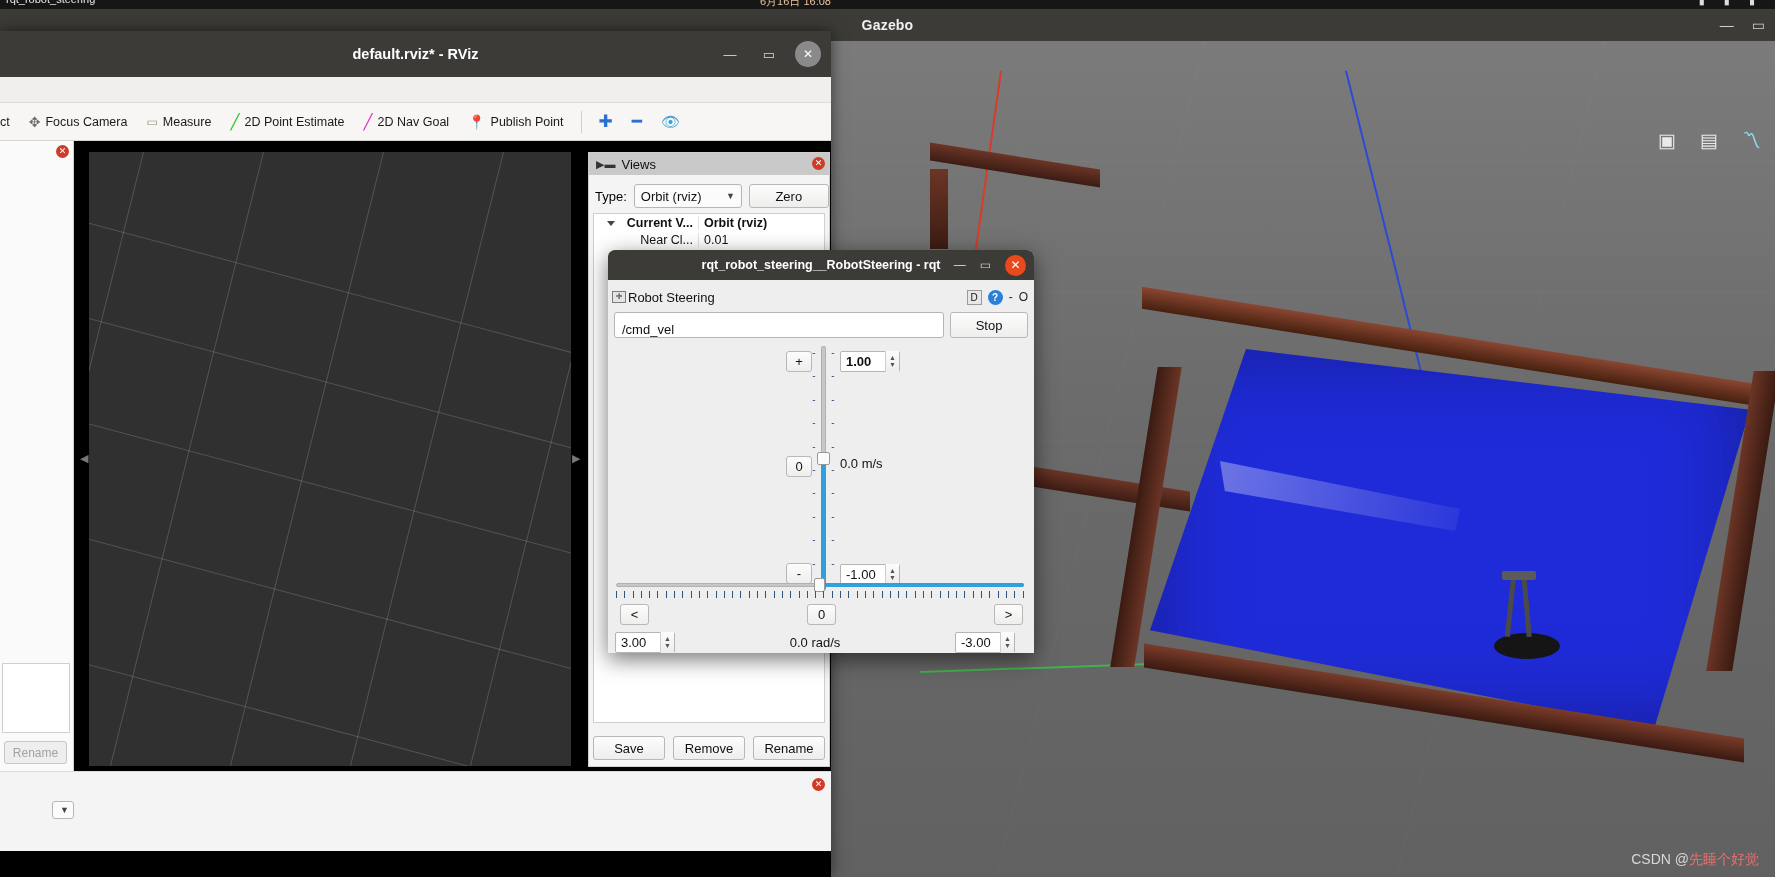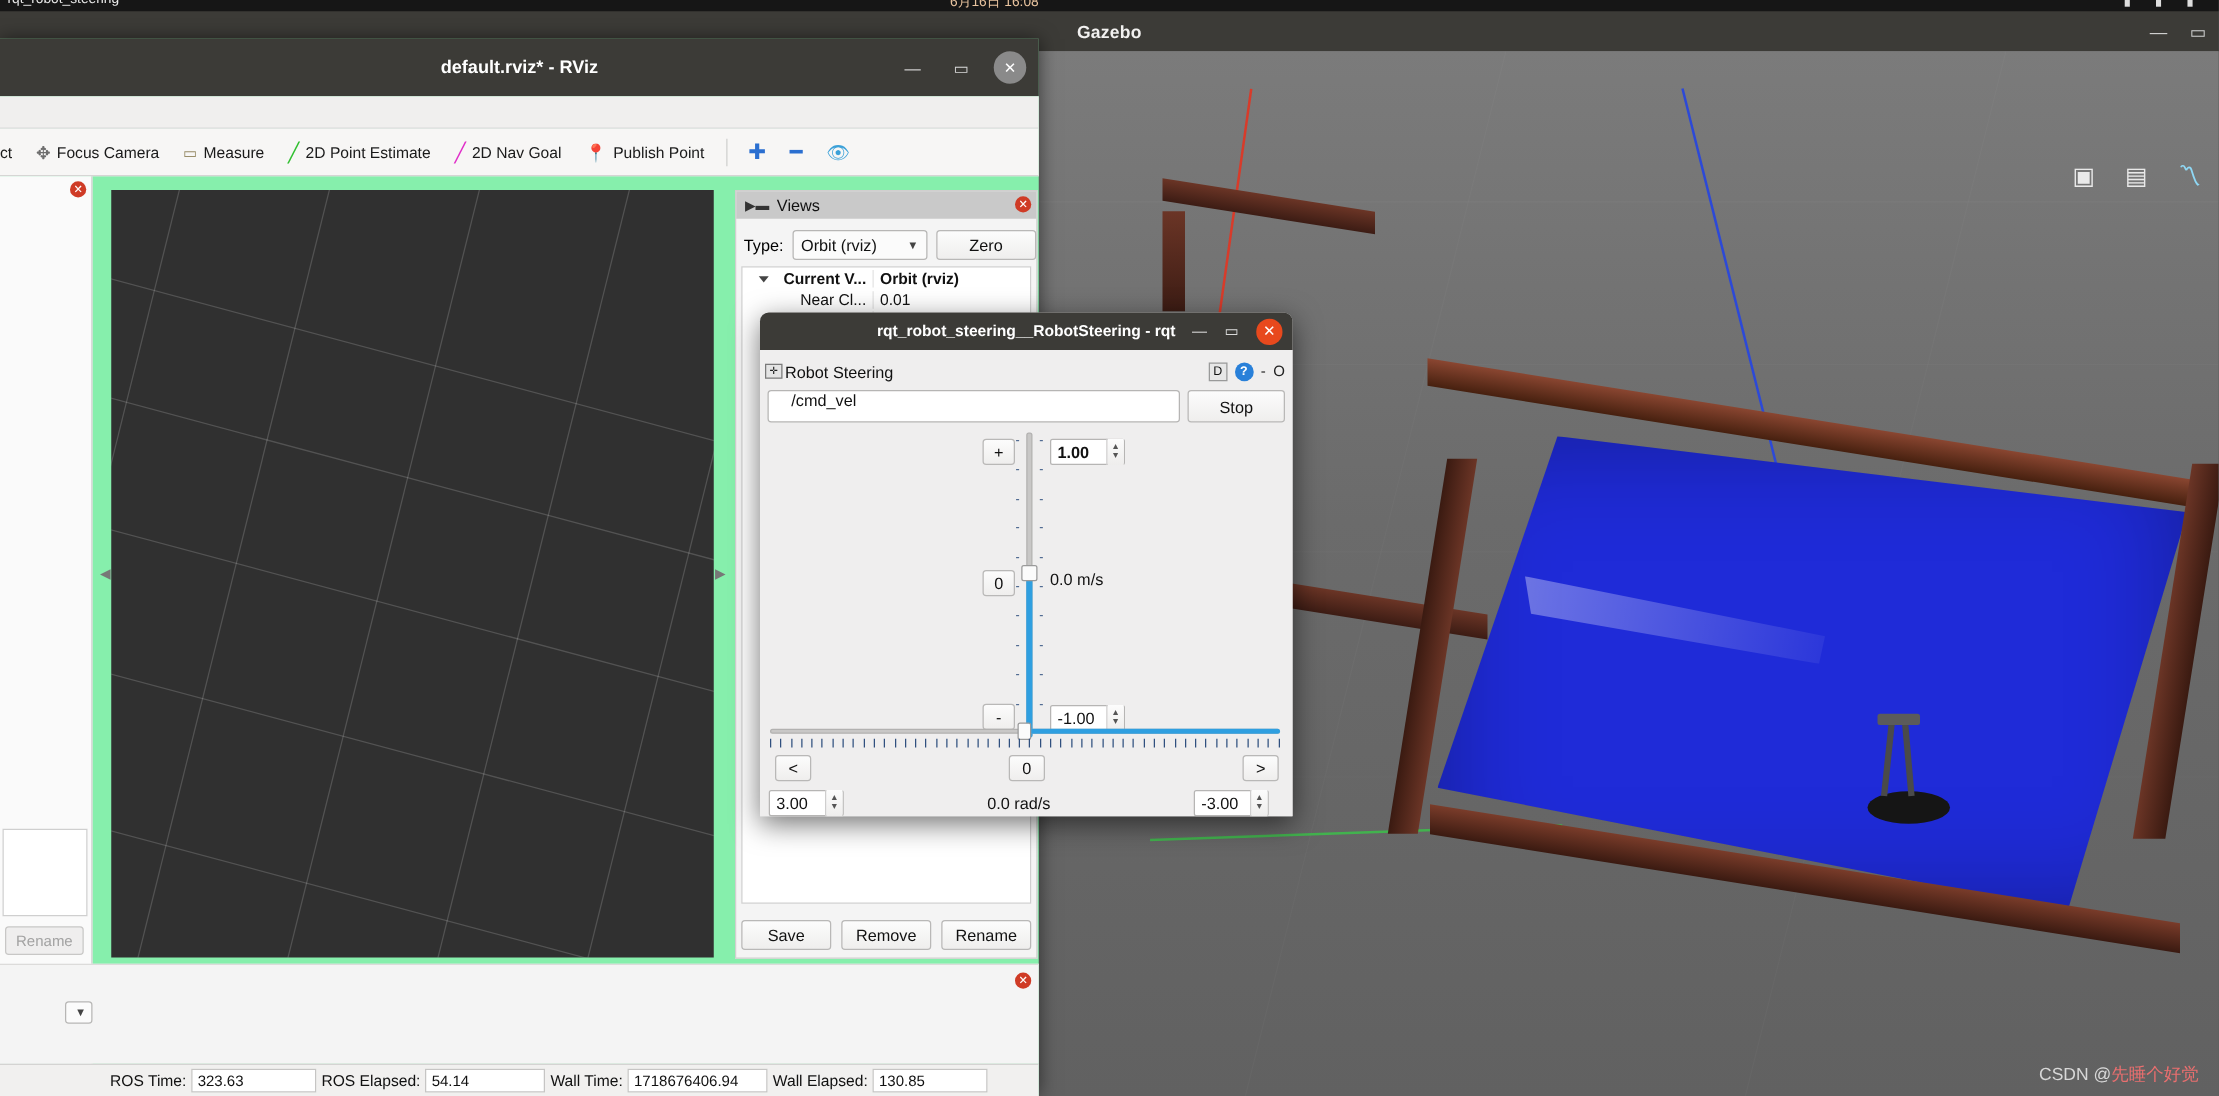--- a/index.html
+++ b/index.html
@@ -49,21 +49,21 @@
   
   .axis-line { position:absolute; transform-origin: 0 0; }
 
   
   #watermark { position:absolute; right:16px; bottom:8px; color:#d8d8d8; font-size:14px; z-index:20;}
   #watermark .cn { color:#ea6f6f; }
 
   
   #rviz-window {
     position:absolute; left:0; top:31px; width:831px; height:846px;
-    background:#86efac; z-index:20;
+    background:#000000; z-index:20;
     box-shadow:0 0 14px rgba(0,0,0,.55);
   }
   #rviz-titlebar {
     position:absolute; left:0; top:0; width:831px; height:46px;
     background:#3c3b37; color:#ffffff;
     display:flex; align-items:center; justify-content:center;
   }
   #rviz-title { font-size:14.5px; font-weight:bold; }
   #rviz-winbtns { position:absolute; right:10px; top:0; height:46px; display:flex; align-items:center; gap:13px;}
   .wb { width:26px; height:26px; border-radius:50%; display:flex; align-items:center; justify-content:center; color:#d8d8d8; font-size:13px;}
@@ -170,21 +170,21 @@
   }
   #rs-title { font-size:13px; color:#111; }
   #rs-header-right { margin-left:auto; display:flex; align-items:center; gap:6px; padding-right:2px;}
   .hdr-btn { width:15px; height:15px; border:1px solid #9a9a9a; background:#e7e7e7; font-size:10px; display:flex; align-items:center; justify-content:center; color:#111;}
   .hdr-q { width:15px; height:15px; border-radius:50%; background:#2980d9; color:#fff; font-size:10px; display:flex; align-items:center; justify-content:center; font-weight:bold;}
   .hdr-plain { font-size:12px; color:#222; }
 
   #rs-topic-row { position:absolute; left:6px; top:32px; width:414px; height:26px; display:flex; gap:6px;}
   #rs-topic-input {
     flex:1; background:#fff; border:1px solid #b6b5b4; border-radius:3px;
-    display:flex; align-items:flex-start; padding:0 18px; font-size:13px; color:#111;
+    display:flex; align-items:flex-end; padding:0 7px; font-size:13px; color:#111;
   }
   #rs-stop-btn { width:78px; }
 
   
   #rs-mid { position:absolute; left:6px; top:62px; width:414px; height:230px; }
   #lin-plus { position:absolute; left:172px; top:9px; width:26px; height:21px; }
   #lin-zero { position:absolute; left:172px; top:114px; width:26px; height:21px; }
   #lin-minus { position:absolute; left:172px; top:221px; width:26px; height:21px; }
 
   .tickcol { position:absolute; width:8px; font-size:10px; color:#30507f; line-height:1; text-align:center;}
@@ -426,30 +426,20 @@
       <div class="btn">Rename</div>
     </div>
   </div>
 
   <div id="rviz-bottom-strip"></div>
   <div class="panel-close-dot" id="rviz-status-dot">✕</div>
   <div class="combo" id="rviz-bottom-combo">
     <span class="caret" style="right:4px;">▼</span>
   </div>
 
-  <div id="rviz-status">
-    <span class="st-label">ROS Time:</span>
-    <span class="st-field" style="width:100px;">323.63</span>
-    <span class="st-label">ROS Elapsed:</span>
-    <span class="st-field" style="width:96px;">54.14</span>
-    <span class="st-label">Wall Time:</span>
-    <span class="st-field" style="width:112px;">1718676406.94</span>
-    <span class="st-label">Wall Elapsed:</span>
-    <span class="st-field" style="width:92px;">130.85</span>
-  </div>
 </div>
 
 <div id="rqt-window">
   <div id="rqt-titlebar">
     <div id="rqt-title">rqt_robot_steering__RobotSteering - rqt</div>
     <div id="rqt-winbtns">
       <span class="rqt-wb">—</span>
       <span class="rqt-wb">▭</span>
       <span class="rqt-wb close">✕</span>
     </div>

